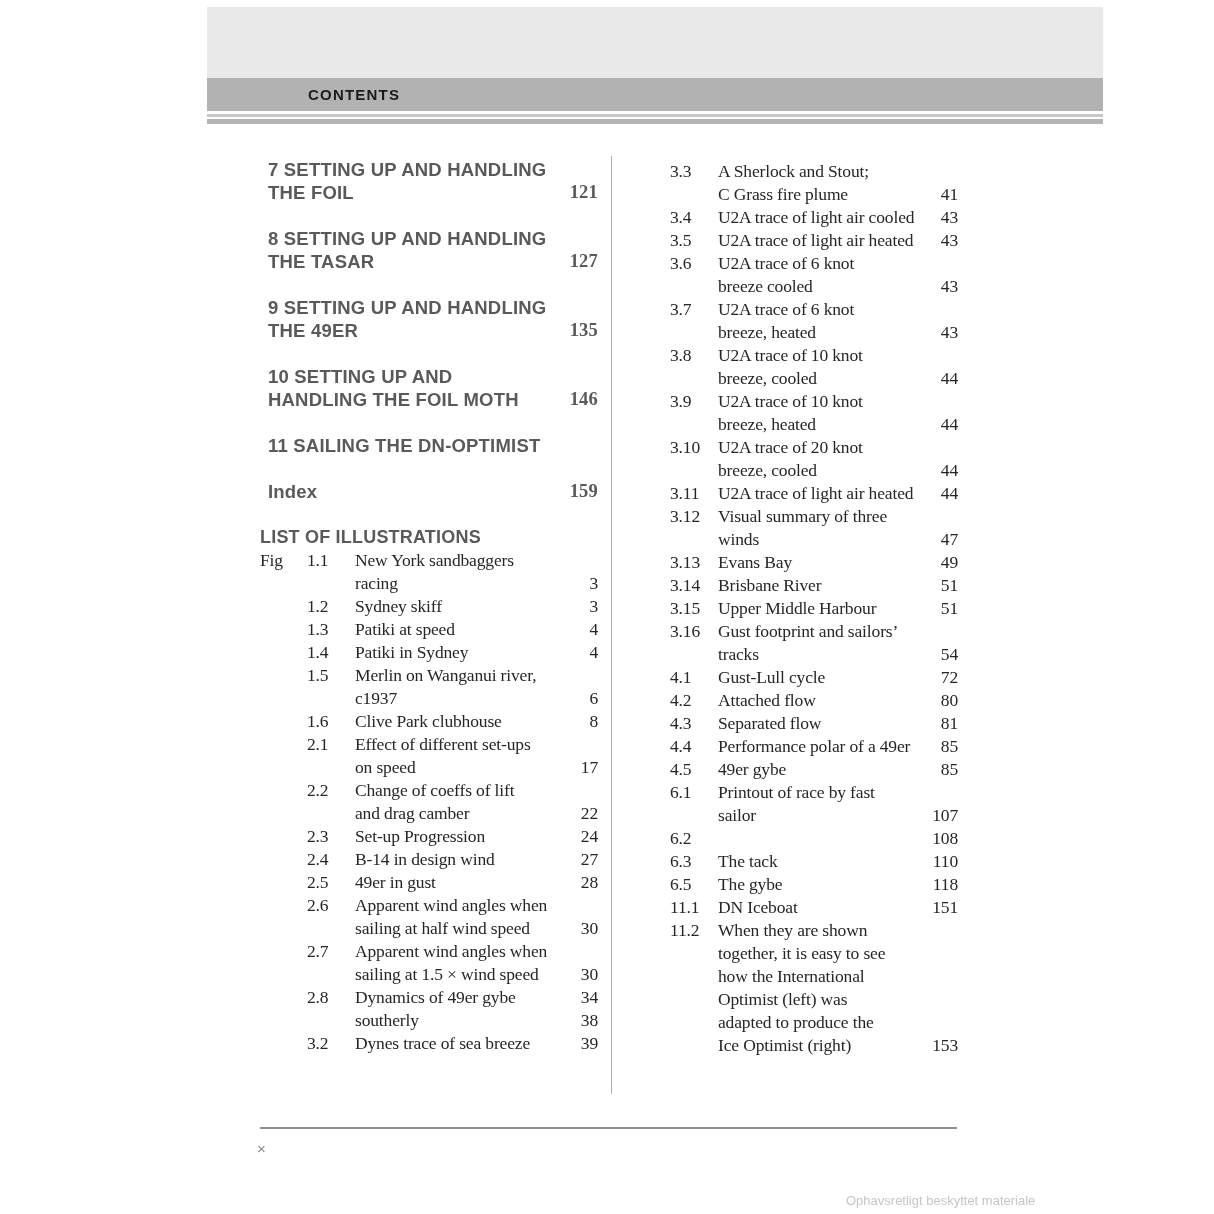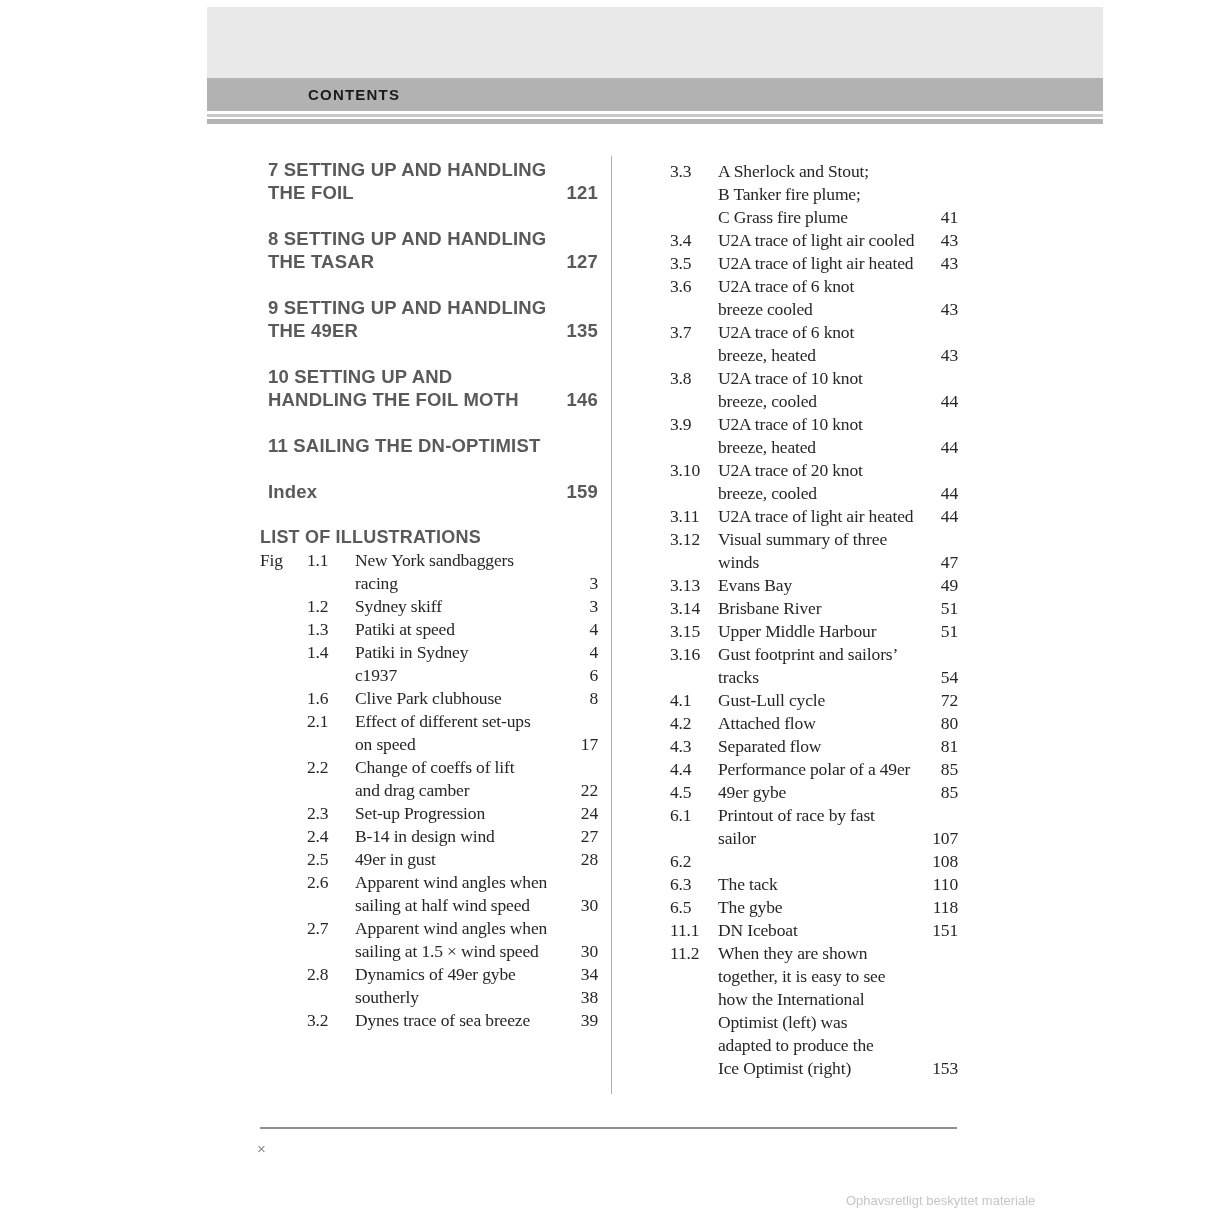--- a/index.html
+++ b/index.html
@@ -19,21 +19,21 @@
   
   .col-divider{position:absolute;left:611px;top:156px;width:1px;height:938px;background:#aeaeae;}
   .left-col{position:absolute;left:260px;top:158px;width:338px;}
   .right-col{position:absolute;left:670px;top:160px;width:288px;}
 
   
   .chapter-block{margin-bottom:23px;margin-left:8px;}
   .h-row{display:flex;justify-content:space-between;line-height:23px;height:23px;
          font-family:"Liberation Sans",sans-serif;font-weight:700;font-size:18.5px;
          letter-spacing:0.2px;color:#5a5a5a;white-space:nowrap;}
-  .h-page{font-family:Liberation Sans, sans-serif;font-weight:700;color:#5a5a5a;}
+  .h-page{font-family:Liberation Serif, serif;font-weight:700;color:#5a5a5a;}
   .list-heading{line-height:23px;height:23px;font-family:"Liberation Sans",sans-serif;
          font-weight:700;font-size:18px;letter-spacing:0.2px;color:#5a5a5a;white-space:nowrap;}
 
   
   .fig-row{display:grid;line-height:23px;height:23px;font-size:17.5px;color:#262626;
            letter-spacing:-0.15px;white-space:nowrap;}
   .left-col .fig-row{grid-template-columns:47px 48px 1fr 42px;}
   .right-col .fig-row{grid-template-columns:48px 1fr 42px;}
   .cell{overflow:visible;}
   .page-cell{text-align:right;}
@@ -142,20 +142,26 @@
         <span class="cell page-cell">4</span>
       </div>
       <div class="fig-row">
         <span class="cell fig-cell"></span>
         <span class="cell num-cell">1.4</span>
         <span class="cell cap-cell">Patiki in Sydney</span>
         <span class="cell page-cell">4</span>
       </div>
       <div class="fig-row">
         <span class="cell fig-cell"></span>
+        <span class="cell num-cell">1.5</span>
+        <span class="cell cap-cell">Merlin on Wanganui river,</span>
+        <span class="cell page-cell"></span>
+      </div>
+      <div class="fig-row">
+        <span class="cell fig-cell"></span>
         <span class="cell num-cell"></span>
         <span class="cell cap-cell">c1937</span>
         <span class="cell page-cell">6</span>
       </div>
       <div class="fig-row">
         <span class="cell fig-cell"></span>
         <span class="cell num-cell">1.6</span>
         <span class="cell cap-cell">Clive Park clubhouse</span>
         <span class="cell page-cell">8</span>
       </div>
@@ -245,25 +251,20 @@
       </div>
     </div>
   <div class="right-col" id="rightCol">
       <div class="fig-row">
         <span class="cell num-cell">3.3</span>
         <span class="cell cap-cell">A Sherlock and Stout;</span>
         <span class="cell page-cell"></span>
       </div>
       <div class="fig-row">
         <span class="cell num-cell"></span>
-        <span class="cell cap-cell">B Tanker fire plume;</span>
-        <span class="cell page-cell"></span>
-      </div>
-      <div class="fig-row">
-        <span class="cell num-cell"></span>
         <span class="cell cap-cell">C Grass fire plume</span>
         <span class="cell page-cell">41</span>
       </div>
       <div class="fig-row">
         <span class="cell num-cell">3.4</span>
         <span class="cell cap-cell">U2A trace of light air cooled</span>
         <span class="cell page-cell">43</span>
       </div>
       <div class="fig-row">
         <span class="cell num-cell">3.5</span>

